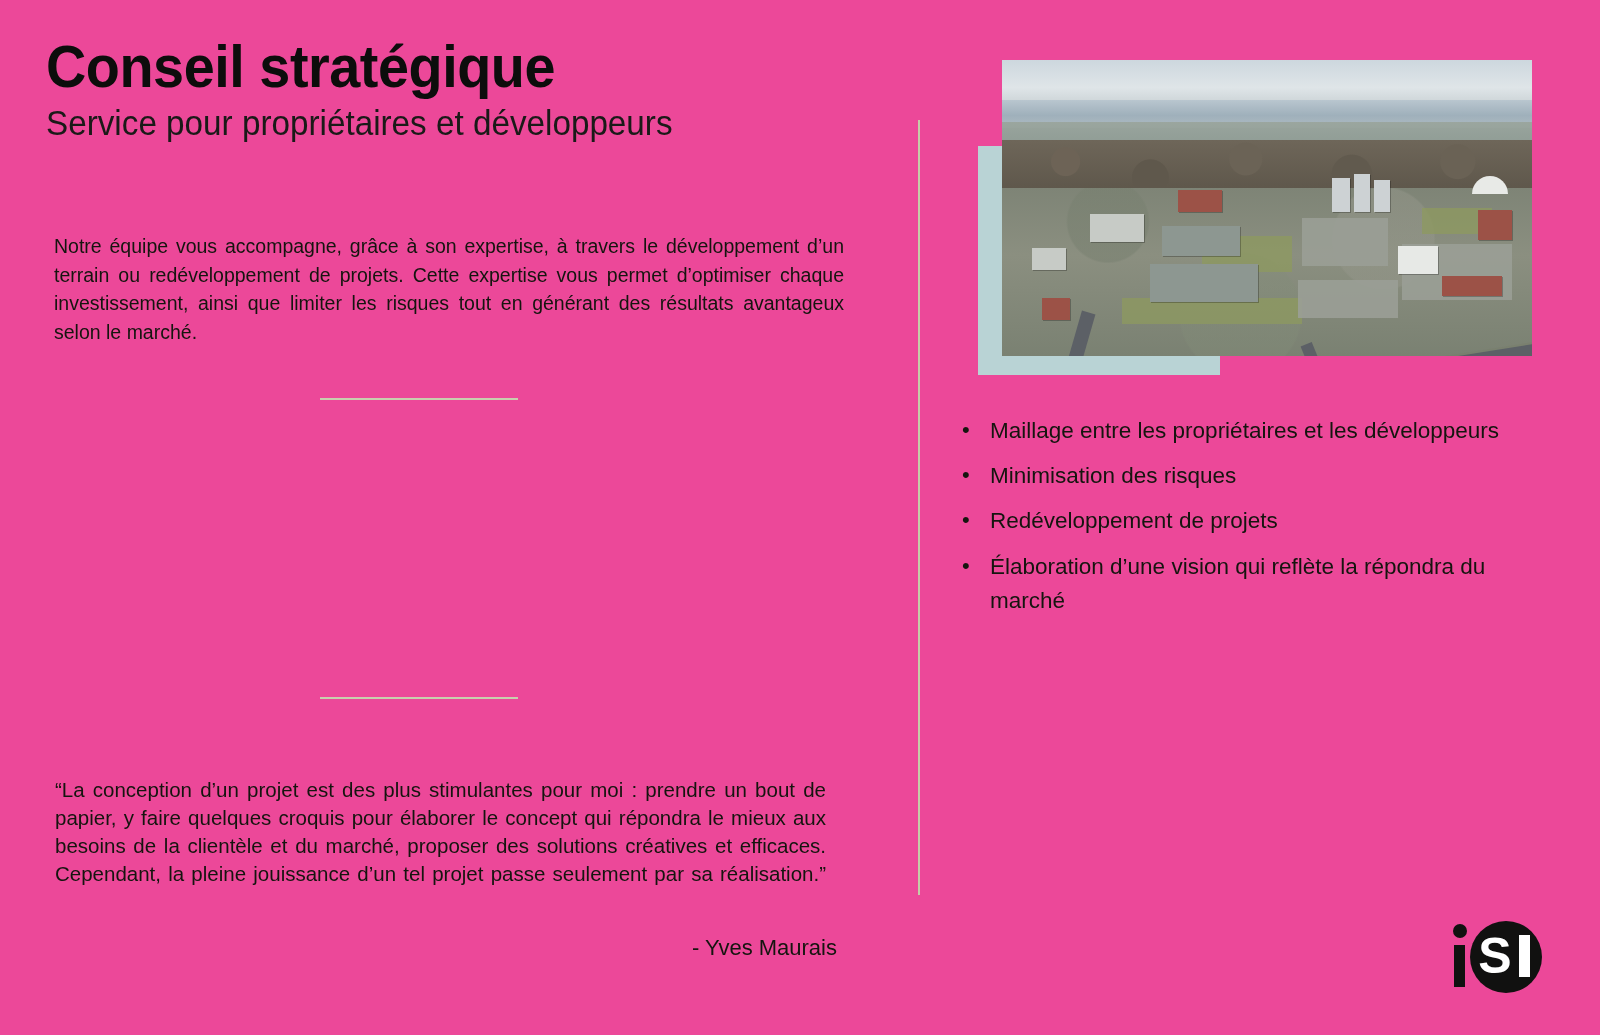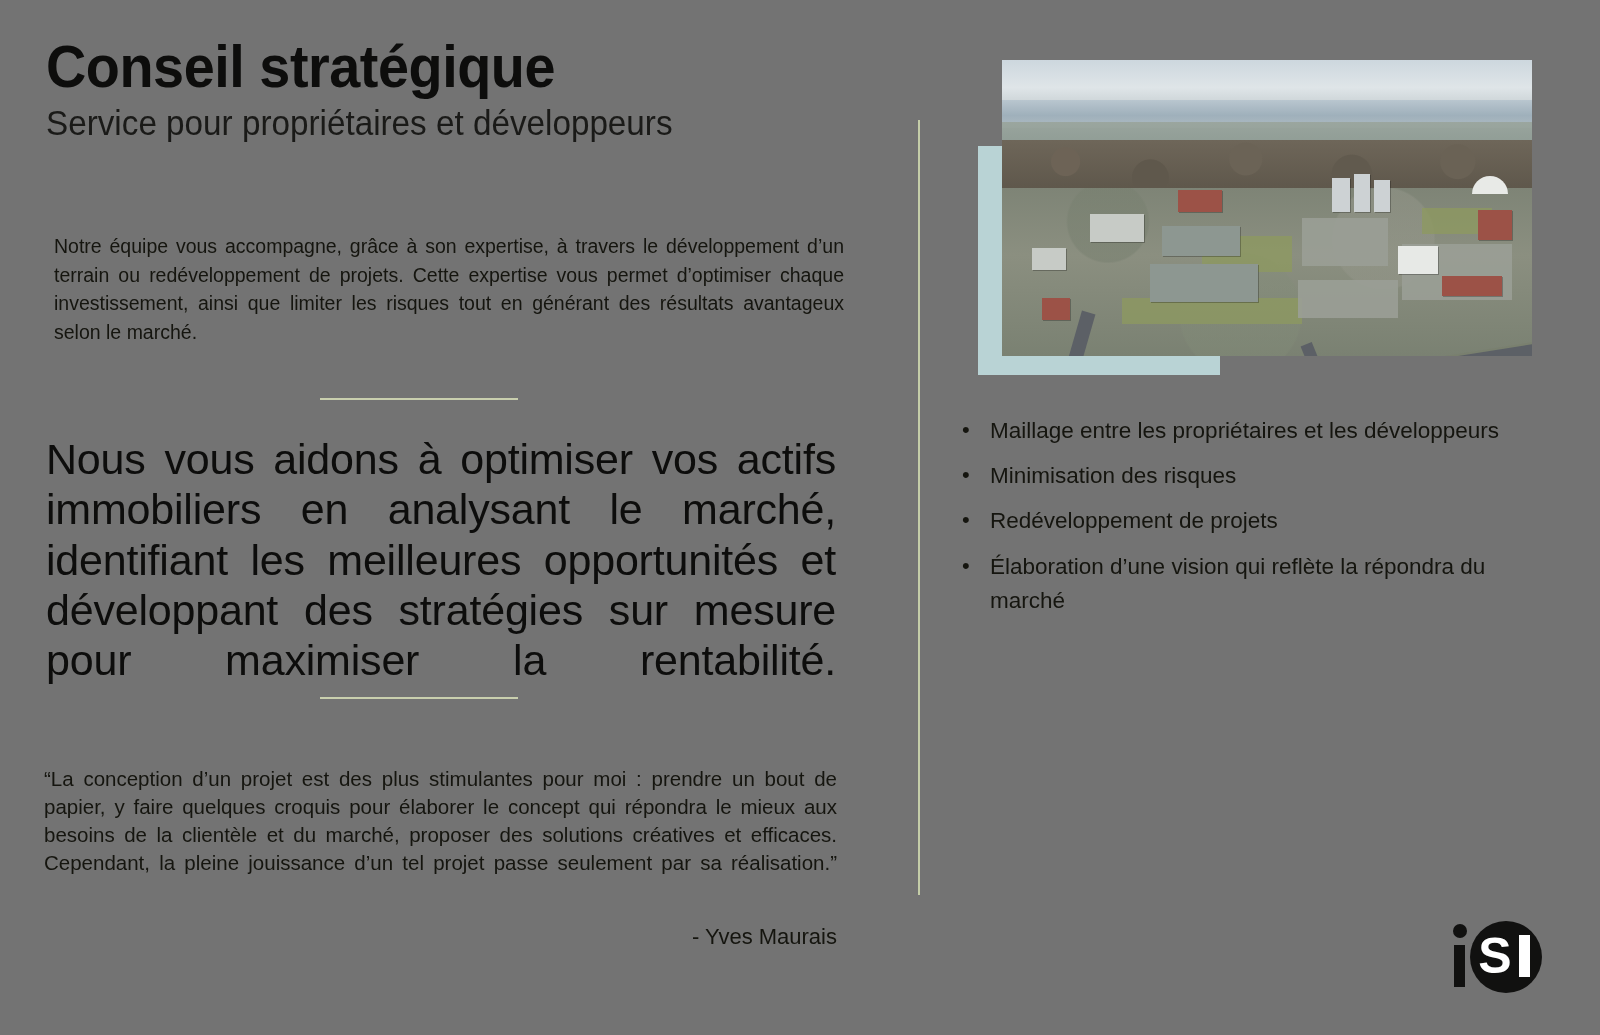--- a/index.html
+++ b/index.html
@@ -12,21 +12,21 @@
     background: #f7f8f1;
     font-family: "Liberation Sans", sans-serif;
     overflow: hidden;
     position: relative;
     color: #111110;
   }
 
   .slide {
     position: absolute;
     inset: 0;
-    background: #737373;
+    background: #ec4899;
   }
 
   
   .v-divider {
     position: absolute;
     left: 918px;
     top: 120px;
     width: 2px;
     height: 775px;
     background: #c4cda8;
@@ -110,21 +110,21 @@
     left: 44px;
     top: 765px;
     width: 793px;
   }
   .quote-text {
     font-size: 20.5px;
     line-height: 1.36;
     text-align: justify;
     text-justify: inter-word;
     color: #15150f;
-    margin: 0;
+    margin: 11px;
   }
   .quote-text::after {
     content: "";
     display: inline-block;
     width: 100%;
   }
   .quote-author {
     margin-top: 20px;
     text-align: right;
     font-size: 22px;
@@ -328,21 +328,20 @@
 
   <div class="left-col">
     <h1 class="title">Conseil stratégique</h1>
     <div class="subtitle">Service pour propriétaires et développeurs</div>
   </div>
 
   <p class="intro-para">Notre équipe vous accompagne, grâce à son expertise, à travers le développement d’un terrain ou redéveloppement de projets. Cette expertise vous permet d’optimiser chaque investissement, ainsi que limiter les risques tout en générant des résultats avantageux selon le marché.</p>
 
   <div class="rule rule-1"></div>
 
-  <p class="big-statement">Nous vous aidons à optimiser vos actifs immobiliers en analysant le marché, identifiant les meilleures opportunités et développant des stratégies sur mesure pour maximiser la rentabilité.</p>
 
   <div class="rule rule-2"></div>
 
   <div class="quote-block">
     <p class="quote-text">“La conception d’un projet est des plus stimulantes pour moi : prendre un bout de papier, y faire quelques croquis pour élaborer le concept qui répondra le mieux aux besoins de la clientèle et du marché, proposer des solutions créatives et efficaces. Cependant, la pleine jouissance d’un tel projet passe seulement par sa réalisation.”</p>
     <div class="quote-author">- Yves Maurais</div>
   </div>
 
   <div class="accent-square"></div>
 

